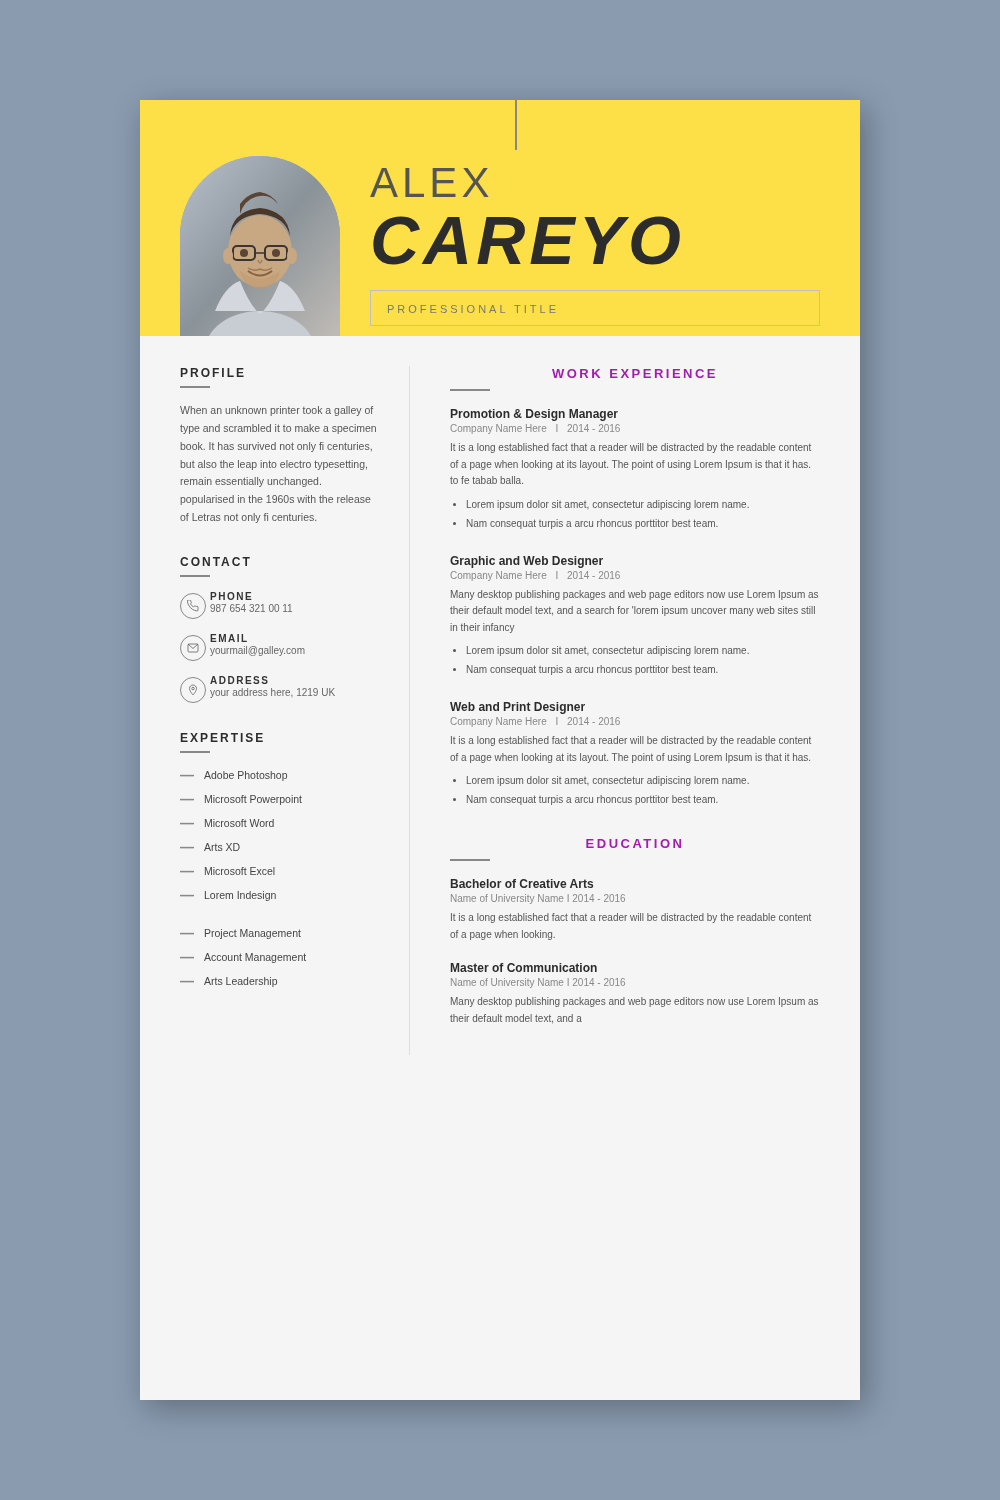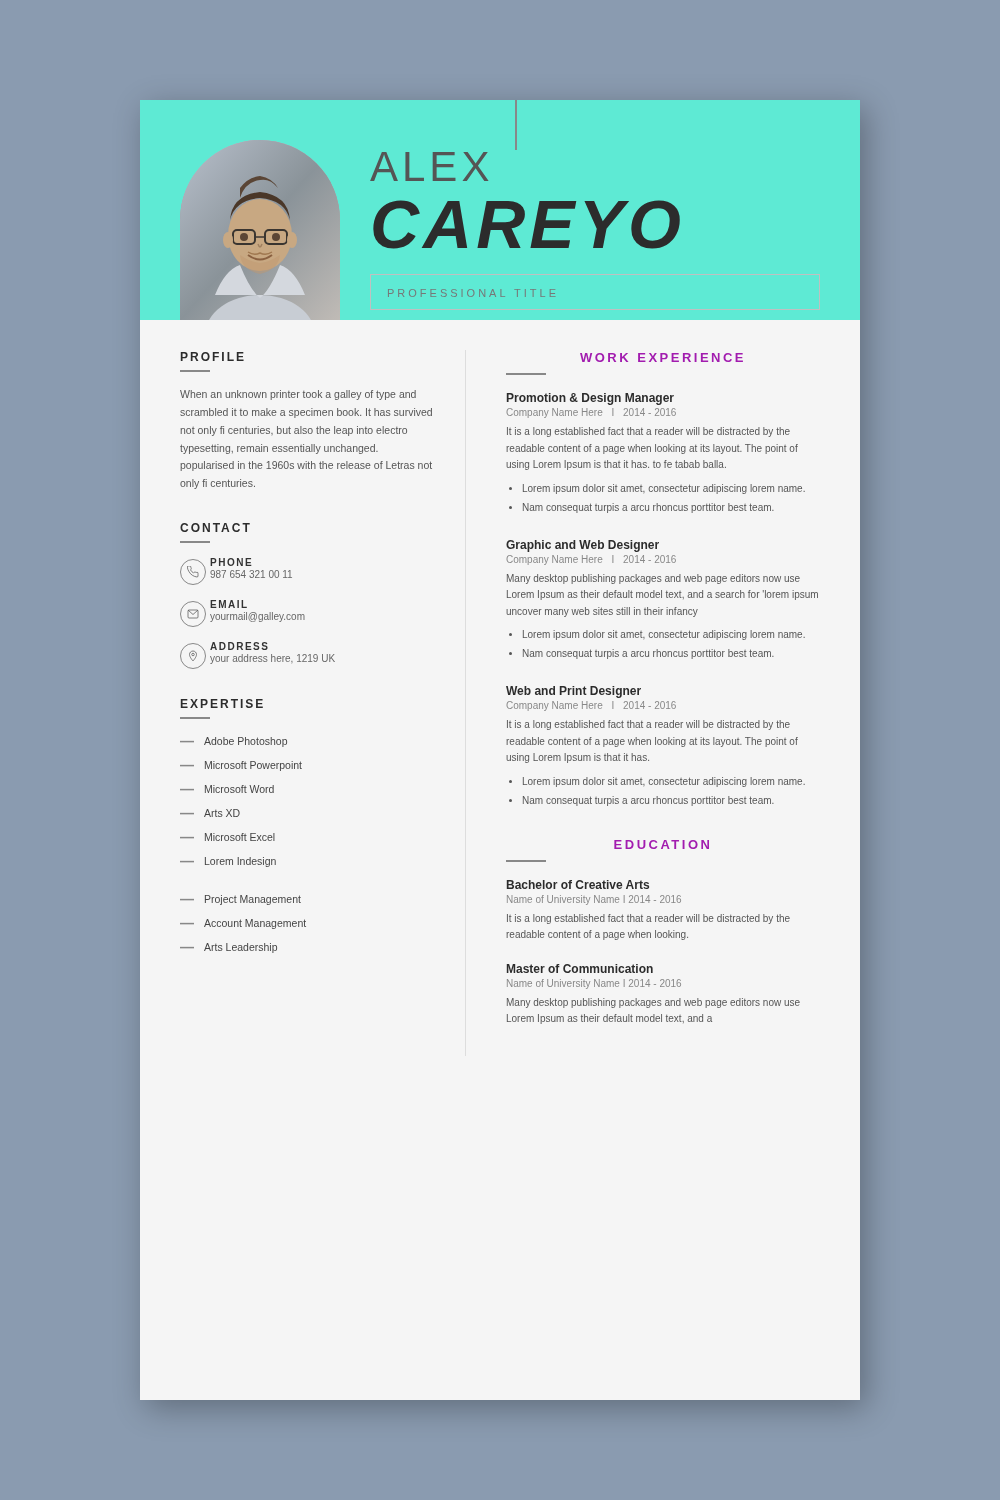--- a/index.html
+++ b/index.html
@@ -17,23 +17,23 @@
       min-height: 1300px;
       background: #f5f5f5;
       box-shadow: 6px 8px 30px rgba(0,0,0,0.3);
       position: relative;
       margin: 80px auto;
     }
     
     .header {
       display: flex;
       align-items: flex-end;
-      padding: 40px 40px 0 40px;
+      padding: 56px 40px 0 40px;
       gap: 30px;
-      background: #5eead4;
+      background: #fde047;
     }
     .photo-container {
       width: 160px;
       height: 180px;
       flex-shrink: 0;
       position: relative;
     }
     .photo-arch {
       width: 160px;
       height: 180px;
@@ -94,21 +94,21 @@
       height: 50px;
       background: #888;
     }
     
     .body {
       display: flex;
       padding: 30px 0 40px 0;
     }
     
     .left-col {
-      width: 326px;
+      width: 270px;
       flex-shrink: 0;
       padding: 0 30px 0 40px;
       border-right: 1px solid #ddd;
     }
     
     .right-col {
       flex: 1;
       padding: 0 40px 0 40px;
     }
     .section-title {

